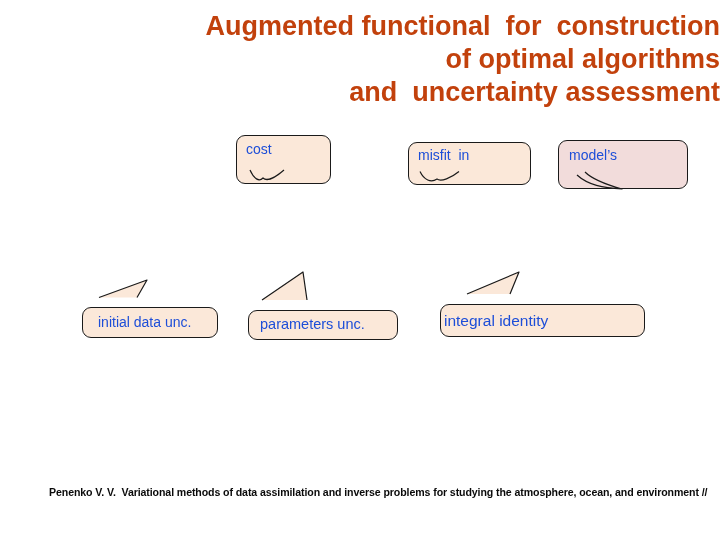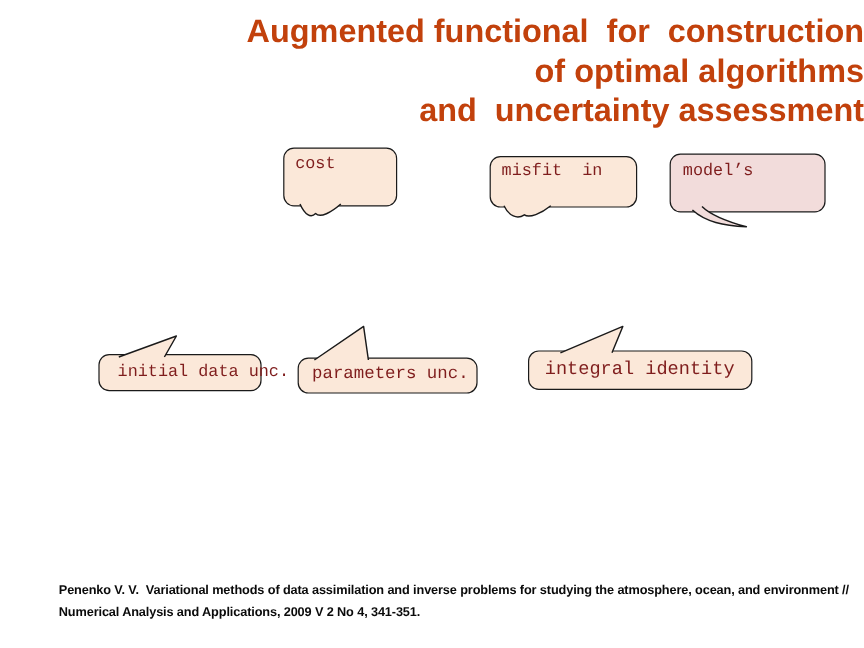--- a/index.html
+++ b/index.html
@@ -11,32 +11,33 @@
   .title{
     position:absolute;left:88px;top:10px;width:632px;
     text-align:right;font-weight:bold;font-size:27px;line-height:33px;
     color:#c2410c;
   }
   .t-line{white-space:pre;}
   
   .callout{
     position:absolute;box-sizing:border-box;
     border:1.2px solid #1a1a1a;border-radius:9px;
-    font-family:Liberation Mono, monospace;font-size:14px;line-height:19.5px;
-    color:#7f1d1d;
+    font-family:Liberation Sans, sans-serif;font-size:14px;line-height:19.5px;
+    color:#1d4ed8;
+    margin-top:12px;
   }
   .peach{background:#FBE8D9;}
   .pink{background:#F2DCDB;}
   .b-line{white-space:pre;}
   #co-cost      {left:236px;top:123px;width:95px; height:49px;padding:4px 0 0 9px;}
   #co-misfit    {left:408px;top:130px;width:123px;height:43px;padding:3px 0 0 9px;}
   #co-model     {left:558px;top:128px;width:130px;height:49px;padding:5px 0 0 10px;}
   #co-initial   {left:82px; top:295px;width:136px;height:31px;display:flex;align-items:center;padding-left:15px;font-size:14px;}
   #co-params    {left:248px;top:298px;width:150px;height:30px;display:flex;align-items:center;padding-left:11px;font-size:14.5px;}
-  #co-integral  {left:440px;top:292px;width:187px;height:33px;display:flex;align-items:center;padding-left:13px;font-size:15.5px;}
+  #co-integral  {left:440px;top:292px;width:205px;height:33px;display:flex;align-items:center;padding-left:3px;font-size:15.5px;}
   
   .tails{
     position:absolute;left:0;top:0;width:720px;height:540px;
     pointer-events:none;
   }
   .tails path{stroke:#1a1a1a;stroke-width:1.2;stroke-linejoin:round;}
   
   .citation{
     position:absolute;left:25px;top:484px;width:695px;
     font-weight:bold;font-size:10.6px;line-height:17.5px;letter-spacing:-0.1px;
@@ -86,16 +87,15 @@
 
     <path d="M 577 175 C 588 185 603 188 622 189 C 604 184 591 178 585 172" fill="#F2DCDB"></path>
 
     <path d="M 99 297.5 L 147 280 L 137 297.5" fill="#FBE8D9"></path>
     <path d="M 262 300 L 303 272 L 307 300" fill="#FBE8D9"></path>
     <path d="M 467 294 L 519 272 L 510 294" fill="#FBE8D9"></path>
   </svg>
 
   <div class="citation">
     <div class="c-line">Penenko V. V.  Variational methods of data assimilation and inverse problems for studying the atmosphere, ocean, and environment //</div>
-    <div class="c-line">Numerical Analysis and Applications, 2009 V 2 No 4, 341-351.</div>
   </div>
 
 </div>
 
 </body></html>

